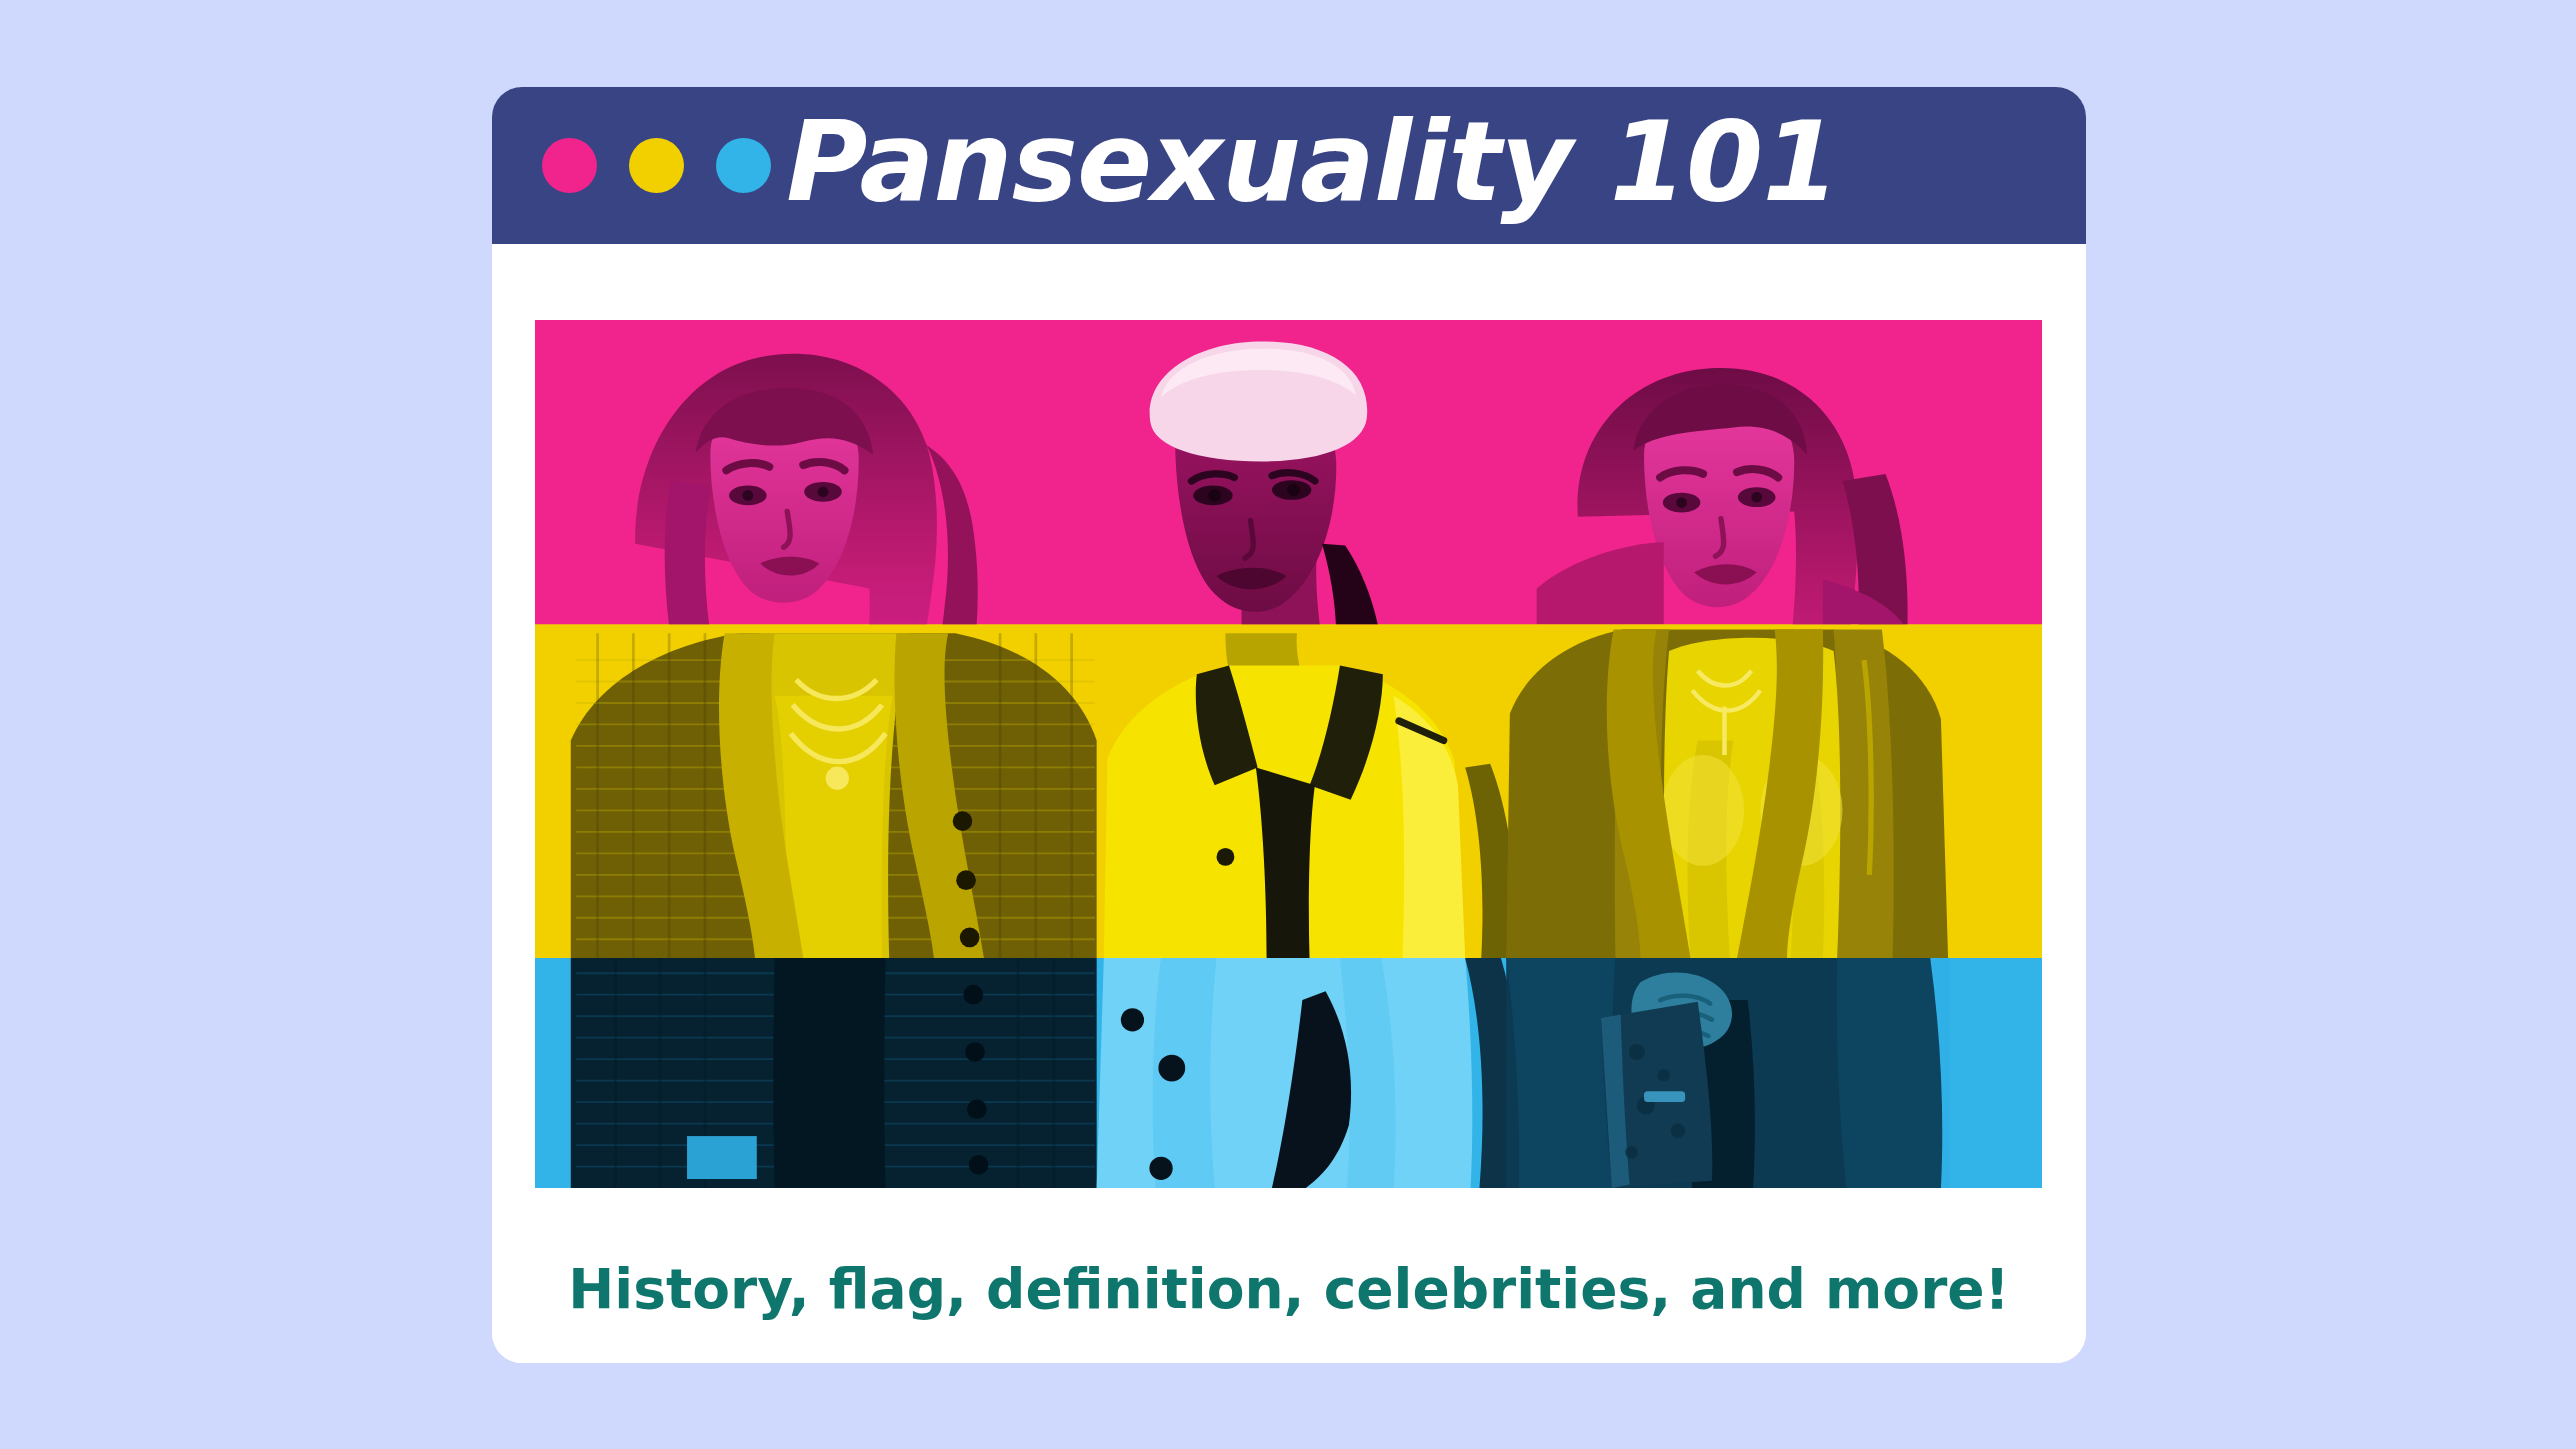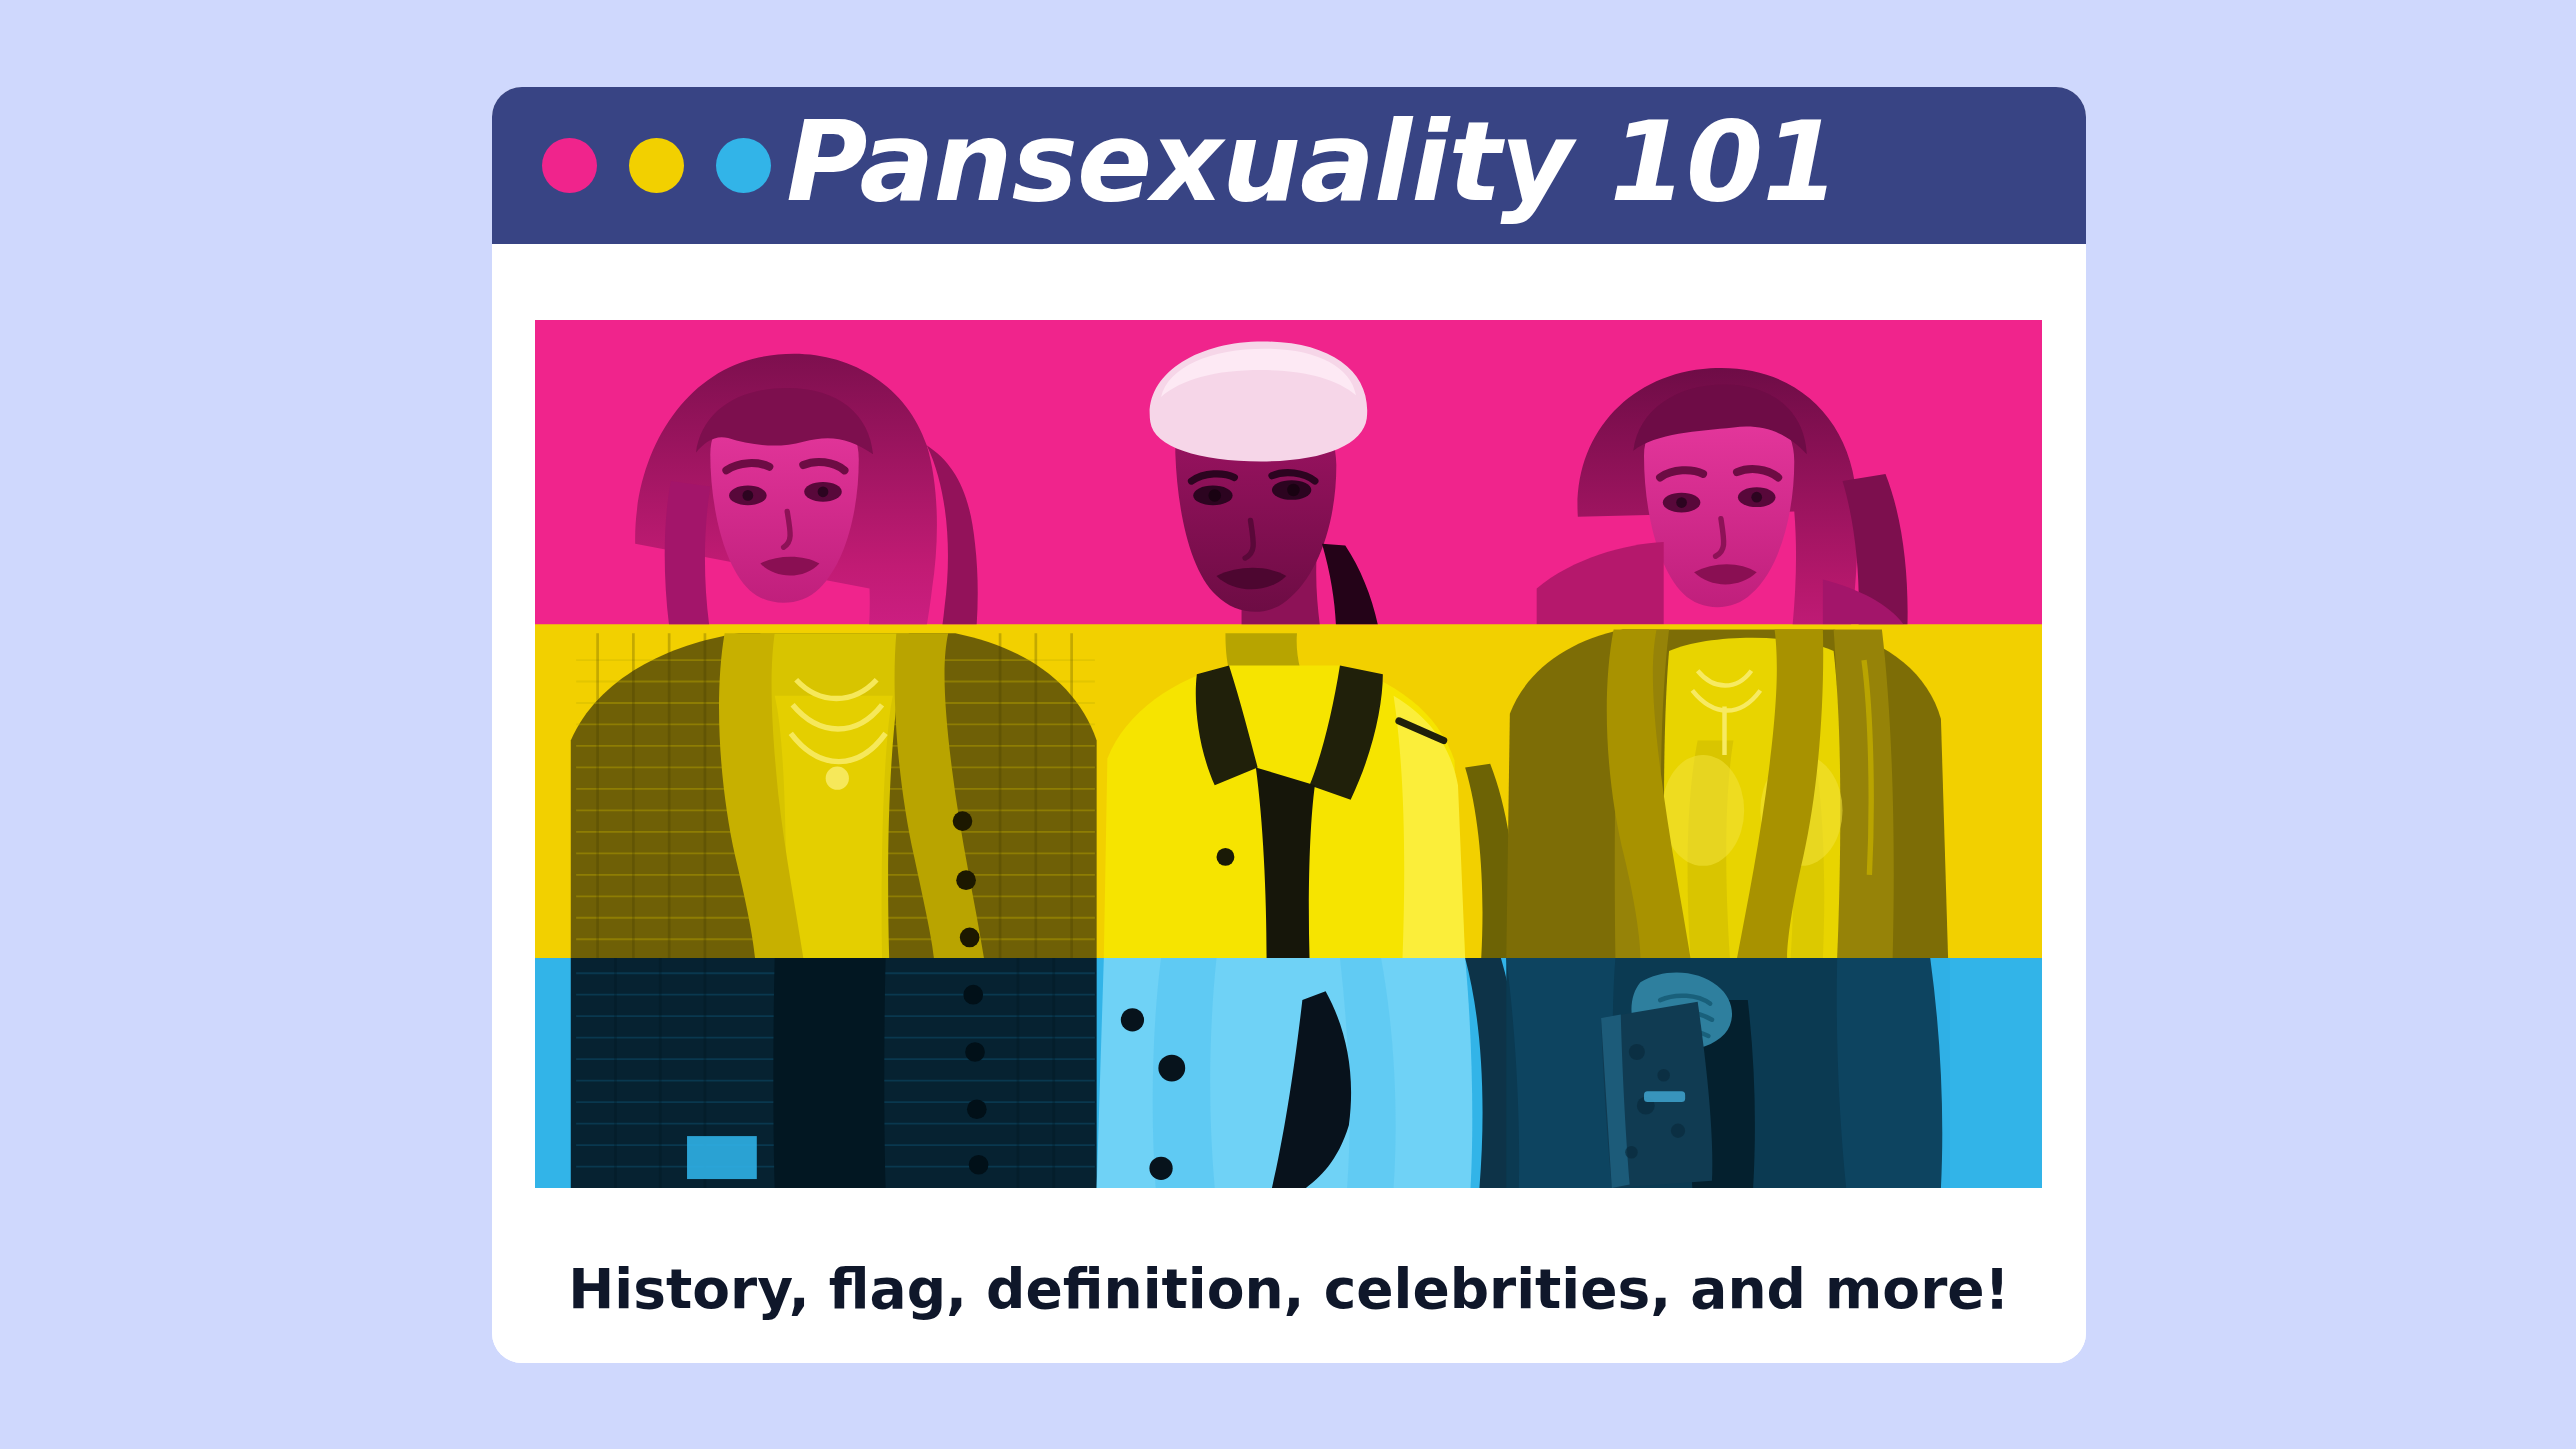--- a/index.html
+++ b/index.html
@@ -92,21 +92,21 @@
   }
   #hero-svg { display: block; width: 100%; height: 100%; }
 
   
   #caption {
     position: absolute;
     left: 0;
     right: 0;
     top: 1015px;
     text-align: center;
-    color: #0f172a;
+    color: #0f766e;
     font-family: "DejaVu Sans", sans-serif;
     font-weight: bold;
     font-size: 55px;
     line-height: 1.1;
     white-space: nowrap;
   }
 </style>
 </head>
 <body>
 

